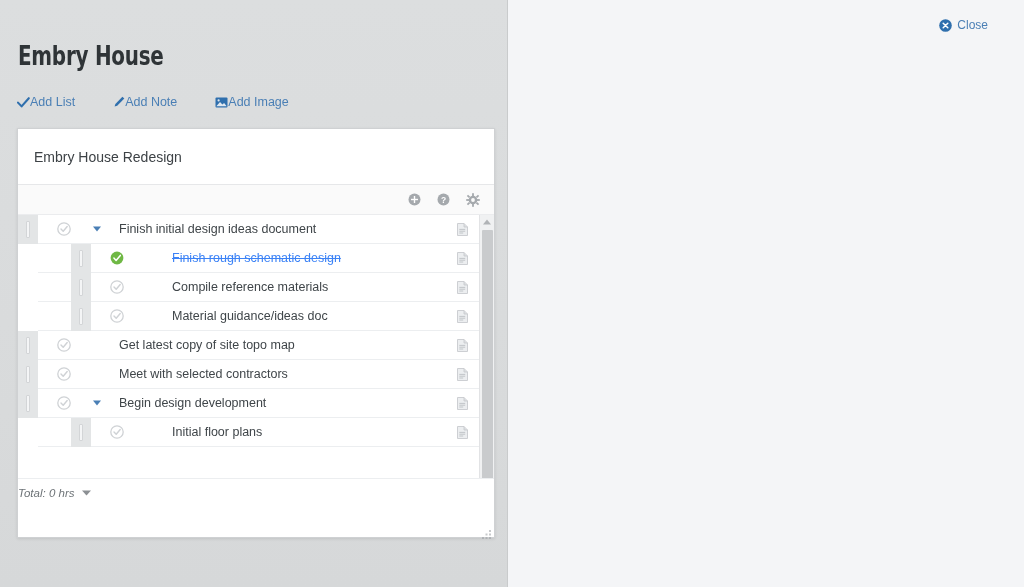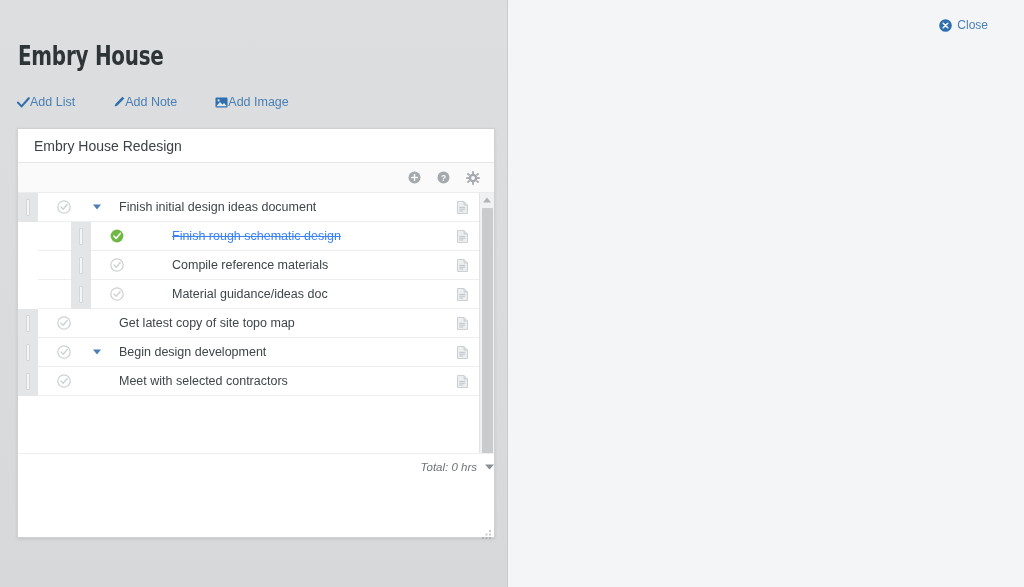--- a/index.html
+++ b/index.html
@@ -44,21 +44,21 @@
   
   .list-card {
     position: absolute; left: 17px; top: 128px;
     width: 478px; height: 410px;
     background: #ffffff;
     border: 1px solid #cfd1d3;
     box-shadow: 0 1px 3px rgba(0,0,0,0.10);
     display: flex; flex-direction: column;
   }
   .list-card-header {
-    height: 34px; flex: none;
+    height: 56px; flex: none;
     display: flex; align-items: center;
     padding: 0 16px;
     border-bottom: 1px solid #e6e7e9;
     background: #fff;
   }
   .list-card-title { font-size: 14px; color: #3d4246; }
   .list-card-toolbar {
     height: 30px; flex: none;
     display: flex; align-items: center; justify-content: flex-end;
     padding-right: 14px; gap: 16px;
@@ -109,21 +109,21 @@
   }
   .sb-arrow { height: 13px; display: flex; align-items: center; justify-content: center; color: #b0b3b6; cursor: pointer; }
   .sb-track { flex: 1 1 auto; width: 15px; position: relative; }
   .sb-thumb {
     position: absolute; top: 2px; left: 2px; width: 11px; height: 250px;
     background: #c9cbcd; border-radius: 1px;
   }
 
   .list-footer {
     height: 28px; flex: none;
-    display: flex; align-items: center; justify-content: flex-end;
+    display: flex; align-items: center; 
     gap: 8px;
     background: #fff;
     border-top: 1px solid #eceef0;
   }
   .total-text { font-size: 11.5px; font-style: italic; color: #6d7377; }
   .footer-caret { color: #8c9094; display: flex; }
 
   .card-blank { flex: 1 1 auto; background: #fff; position: relative; }
   .resize-grip {
     position: absolute; right: 3px; bottom: 3px;
@@ -356,64 +356,89 @@
         <div class="row indent-0">
           <div class="handle-col">
               <span class="handle-bar"></span>
             </div>
           <div class="check">
             <svg width="14" height="14" viewBox="0 0 14 14">
                 <circle cx="7" cy="7" r="6.2" fill="none" stroke="#cfd2d5" stroke-width="1.3"></circle>
                 <path d="M4 7.1 L6.2 9.3 L10.2 4.5" stroke="#cfd2d5" stroke-width="1.4" fill="none" stroke-linecap="round" stroke-linejoin="round"></path>
               </svg>
           </div>
+          <div class="caret-col"></div>
+          <div class="row-label">Meet with selected contractors</div>
+          <div class="note-col">
+            <svg width="11" height="13" viewBox="0 0 11 13">
+                <path d="M0.5 0.5 H7 L10.5 4 V12.5 H0.5 Z" fill="#eceef0" stroke="#c8cbce" stroke-width="0.9"></path>
+                <path d="M7 0.5 V4 H10.5" fill="#dcdfe2" stroke="#c8cbce" stroke-width="0.9"></path>
+                <g stroke="#b6babe" stroke-width="0.8">
+                  <path d="M2.3 6.4 H8.2"></path>
+                  <path d="M2.3 8.2 H8.2"></path>
+                  <path d="M2.3 10 H6.2"></path>
+                </g>
+              </svg>
+          </div>
+        </div>
+
+        <div class="row indent-0">
+          <div class="handle-col">
+              <span class="handle-bar"></span>
+            </div>
+          <div class="check">
+            <svg width="14" height="14" viewBox="0 0 14 14">
+                <circle cx="7" cy="7" r="6.2" fill="none" stroke="#cfd2d5" stroke-width="1.3"></circle>
+                <path d="M4 7.1 L6.2 9.3 L10.2 4.5" stroke="#cfd2d5" stroke-width="1.4" fill="none" stroke-linecap="round" stroke-linejoin="round"></path>
+              </svg>
+          </div>
           <div class="caret-col">
             <svg width="8" height="6" viewBox="0 0 8 6">
                 <path d="M0 0.6 L8 0.6 L4 5.6 Z" fill="#4a7fb5"></path>
               </svg>
           </div>
           <div class="row-label">Begin design development</div>
           <div class="note-col">
             <svg width="11" height="13" viewBox="0 0 11 13">
                 <path d="M0.5 0.5 H7 L10.5 4 V12.5 H0.5 Z" fill="#eceef0" stroke="#c8cbce" stroke-width="0.9"></path>
                 <path d="M7 0.5 V4 H10.5" fill="#dcdfe2" stroke="#c8cbce" stroke-width="0.9"></path>
                 <g stroke="#b6babe" stroke-width="0.8">
                   <path d="M2.3 6.4 H8.2"></path>
                   <path d="M2.3 8.2 H8.2"></path>
                   <path d="M2.3 10 H6.2"></path>
                 </g>
               </svg>
           </div>
         </div>
 
-        <div class="row indent-0">
+        <div class="row indent-1">
+          <div class="spacer-left"></div>
           <div class="handle-col">
               <span class="handle-bar"></span>
             </div>
           <div class="check">
             <svg width="14" height="14" viewBox="0 0 14 14">
                 <circle cx="7" cy="7" r="6.2" fill="none" stroke="#cfd2d5" stroke-width="1.3"></circle>
                 <path d="M4 7.1 L6.2 9.3 L10.2 4.5" stroke="#cfd2d5" stroke-width="1.4" fill="none" stroke-linecap="round" stroke-linejoin="round"></path>
               </svg>
           </div>
           <div class="caret-col"></div>
-          <div class="row-label">Meet with selected contractors</div>
-          <div class="note-col">
-            <svg width="11" height="13" viewBox="0 0 11 13">
-                <path d="M0.5 0.5 H7 L10.5 4 V12.5 H0.5 Z" fill="#eceef0" stroke="#c8cbce" stroke-width="0.9"></path>
-                <path d="M7 0.5 V4 H10.5" fill="#dcdfe2" stroke="#c8cbce" stroke-width="0.9"></path>
-                <g stroke="#b6babe" stroke-width="0.8">
-                  <path d="M2.3 6.4 H8.2"></path>
-                  <path d="M2.3 8.2 H8.2"></path>
-                  <path d="M2.3 10 H6.2"></path>
-                </g>
-              </svg>
-          </div>
-        </div>
-
+          <div class="row-label">Initial floor plans</div>
+          <div class="note-col">
+            <svg width="11" height="13" viewBox="0 0 11 13">
+                <path d="M0.5 0.5 H7 L10.5 4 V12.5 H0.5 Z" fill="#eceef0" stroke="#c8cbce" stroke-width="0.9"></path>
+                <path d="M7 0.5 V4 H10.5" fill="#dcdfe2" stroke="#c8cbce" stroke-width="0.9"></path>
+                <g stroke="#b6babe" stroke-width="0.8">
+                  <path d="M2.3 6.4 H8.2"></path>
+                  <path d="M2.3 8.2 H8.2"></path>
+                  <path d="M2.3 10 H6.2"></path>
+                </g>
+              </svg>
+          </div>
+        </div>
 
 
       </div>
 
       <div class="scrollbar">
         <div class="sb-arrow">
           <svg width="8" height="6" viewBox="0 0 8 6">
               <path d="M4 0.6 L8 5.4 L0 5.4 Z" fill="#b0b3b6"></path>
             </svg>
         </div>

